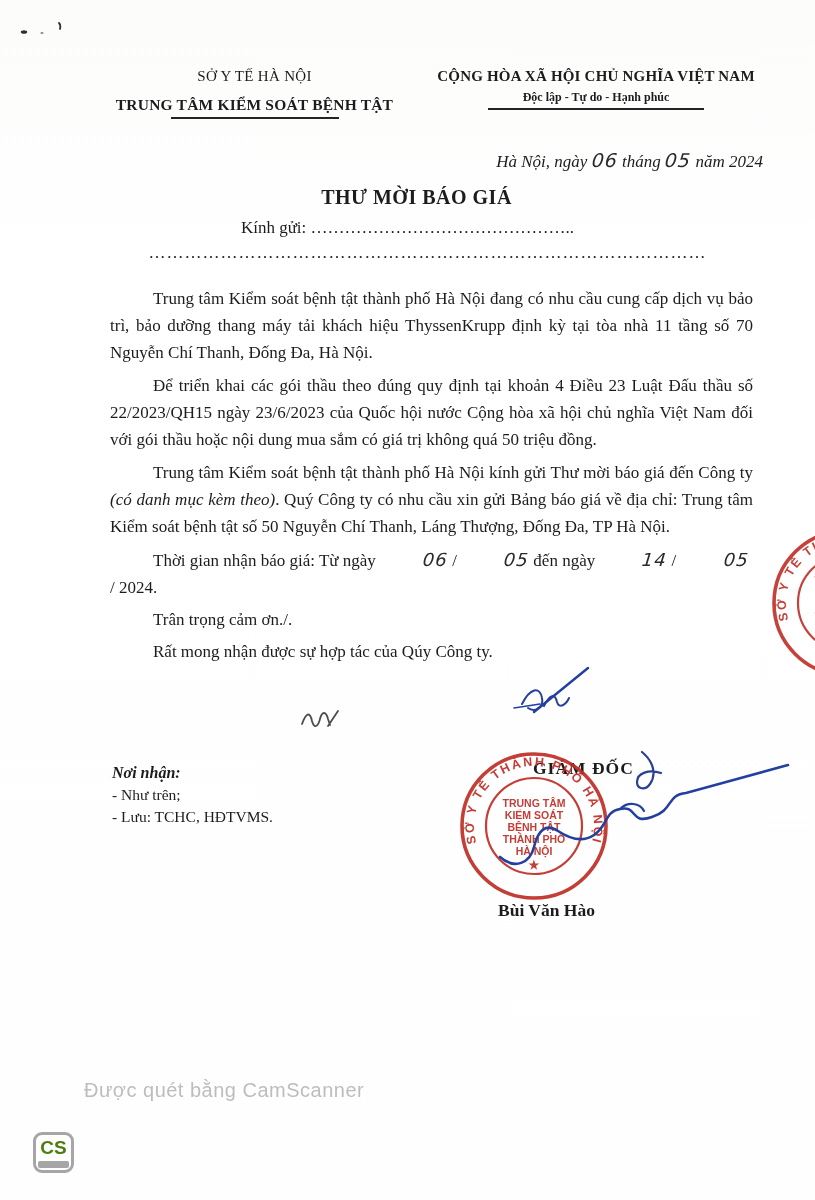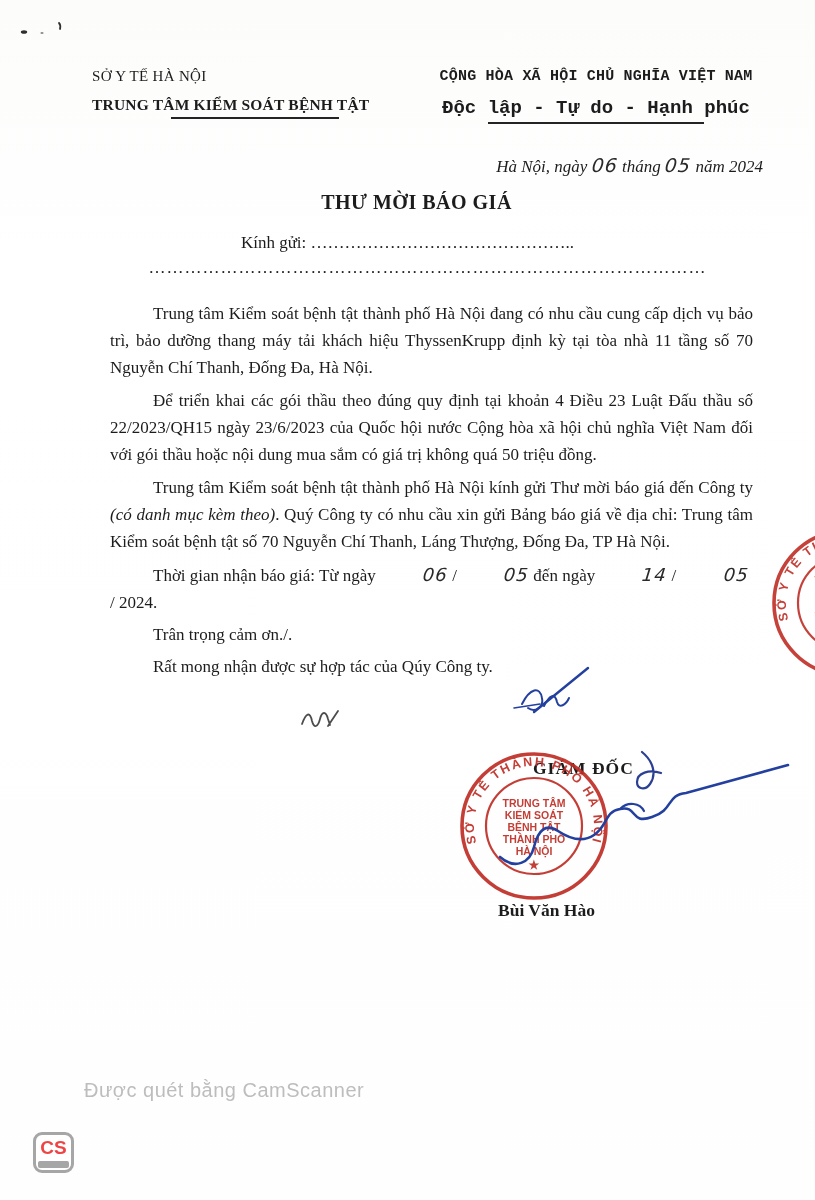--- a/index.html
+++ b/index.html
@@ -6,54 +6,54 @@
   .page{
     position:relative;
     width:815px;height:1200px;
     background:linear-gradient(180deg,#fcfcfb 0%,#ffffff 22%,#fefefe 100%);
     font-family:"Liberation Serif", serif;
     color:#1c1c1c;
     overflow:hidden;
   }
   
   .hdr{display:flex;padding:68px 40px 0 92px;}
-  .hdr-left{flex:0 0 325px;text-align:left;}
-  .hdr-right{flex:1;text-align:center;font-family:Liberation Mono, monospace;}
+  .hdr-left{flex:0 0 325px;text-align:center;}
+  .hdr-right{flex:1;text-align:center;}
   .hdr-line1{font-size:15px;letter-spacing:.3px;}
   .hdr-line2{font-size:15.5px;font-weight:bold;margin-top:11px;letter-spacing:.2px;}
   .hdr-r1{font-size:15px;font-weight:bold;letter-spacing:.2px;}
-  .hdr-r2{font-size:19px;font-weight:bold;margin-top:12px;}
+  .hdr-r2{font-size:12px;font-weight:bold;margin-top:5px;}
   .rule{height:2px;background:#242424;margin:3px auto 0;}
   .rule-left{width:168px;}
   .rule-right{width:216px;}
   
   .date-line{margin-top:30px;text-align:right;padding-right:52px;font-style:italic;font-size:17px;}
   .hw{font-family:"DejaVu Sans",sans-serif;font-style:italic;font-size:19px;color:#2a2a2a;letter-spacing:1px;display:inline-block;transform:skewX(-6deg);}
   .hw-sm{font-size:18px;}
   .doc-title{margin:14px 0 0;text-align:center;font-size:20px;font-weight:bold;letter-spacing:.5px;padding-left:18px;}
-  .salutation{margin-top:19px;text-align:center;font-size:17px;}
+  .salutation{margin-top:9px;text-align:center;font-size:17px;}
   .dots-line{margin:5px 70px 22px 110px;text-align:center;font-size:17px;letter-spacing:1px;white-space:nowrap;overflow:hidden;}
   
   .body-text{padding:0 62px 0 110px;}
   .para{margin:0 0 6px;font-size:17px;line-height:27px;text-align:justify;text-indent:43px;}
   .single{text-align:left;margin-bottom:5px;}
   .para i{font-style:italic;}
   
   .recipients{position:absolute;left:112px;top:762px;font-size:15.5px;line-height:22px;}
   .recipients-label{font-weight:bold;font-style:italic;font-size:16px;}
   .director{position:absolute;left:533px;top:758px;font-size:17.5px;font-weight:bold;letter-spacing:1px;}
   .signer{position:absolute;left:498px;top:900px;width:190px;font-size:17.5px;font-weight:bold;}
   .stamp-wrap{position:absolute;left:458px;top:750px;width:152px;height:152px;opacity:.92;}
   .stamp-clip{position:absolute;left:770px;top:527px;width:45px;height:152px;overflow:hidden;opacity:.9;}
   .stamp-clip svg{position:absolute;left:0;top:0;}
   .ink{position:absolute;}
   
   .cs-icon{position:absolute;left:33px;top:1132px;width:41px;height:41px;border:3px solid #a6a6a6;
     border-radius:9px;background:#fff;box-sizing:border-box;font-family:"Liberation Sans",sans-serif;}
-  .cs-letters{position:absolute;top:2px;left:0;right:0;text-align:center;font-size:19px;font-weight:bold;color:#ef4444;letter-spacing:0;}
+  .cs-letters{position:absolute;top:2px;left:0;right:0;text-align:center;font-size:19px;font-weight:bold;color:#4d7c0f;letter-spacing:0;}
   .cs-bar{position:absolute;left:2px;right:2px;bottom:2px;height:7px;background:#a6a6a6;border-radius:2px;}
   .cs-text{position:absolute;left:84px;top:1079px;font-family:"Liberation Sans",sans-serif;font-size:20px;color:#bdbdbd;letter-spacing:.5px;}
   .stamp-font{font-family:"Liberation Sans",sans-serif;font-weight:bold;}
 </style>
 </head>
 <body>
 
 <div class="page">
 
   <svg class="ink" style="left:14px;top:18px;" width="70" height="28">
@@ -87,38 +87,43 @@
 
   <div class="salutation">
     <span>Kính gửi:</span>
     <span>………………………………………..</span>
   </div>
   <div class="dots-line">…………………………………………………………………………………</div>
 
   <div class="body-text">
     <p class="para">Trung tâm Kiểm soát bệnh tật thành phố Hà Nội đang có nhu cầu cung cấp dịch vụ bảo trì, bảo dưỡng thang máy tải khách hiệu ThyssenKrupp định kỳ tại tòa nhà 11 tầng số 70 Nguyễn Chí Thanh, Đống Đa, Hà Nội.</p>
     <p class="para">Để triển khai các gói thầu theo đúng quy định tại khoản 4 Điều 23 Luật Đấu thầu số 22/2023/QH15 ngày 23/6/2023 của Quốc hội nước Cộng hòa xã hội chủ nghĩa Việt Nam đối với gói thầu hoặc nội dung mua sắm có giá trị không quá 50 triệu đồng.</p>
-    <p class="para"><span>Trung tâm Kiểm soát bệnh tật thành phố Hà Nội kính gửi Thư mời báo giá đến Công ty </span><i>(có danh mục kèm theo)</i><span>. Quý Công ty có nhu cầu xin gửi Bảng báo giá về địa chỉ: Trung tâm Kiểm soát bệnh tật số 70 Nguyễn Chí Thanh, Láng Thượng, Đống Đa, TP Hà Nội.</span></p>
+    <p class="para"><span>Trung tâm Kiểm soát bệnh tật thành phố Hà Nội kính gửi Thư mời báo giá đến Công ty </span><i>(có danh mục kèm theo)</i><span>. Quý Công ty có nhu cầu xin gửi Bảng báo giá về địa chỉ: Trung tâm Kiểm soát bệnh tật số 50 Nguyễn Chí Thanh, Láng Thượng, Đống Đa, TP Hà Nội.</span></p>
 
     <p class="para single">
       <span>Thời gian nhận báo giá: Từ ngày</span>
       <span class="hw hw-sm">06</span>
       <span>/</span>
       <span class="hw hw-sm">05</span>
       <span>đến ngày</span>
       <span class="hw hw-sm">14</span>
       <span>/</span>
       <span class="hw hw-sm">05</span>
       <span>/</span>
       <span>2024.</span>
     </p>
     <p class="para single">Trân trọng cảm ơn./.</p>
     <p class="para single">Rất mong nhận được sự hợp tác của Qúy Công ty.</p>
   </div>
 
+  <div class="recipients">
+    <div class="recipients-label">Nơi nhận:</div>
+    <div>- Như trên;</div>
+    <div>- Lưu: TCHC, HĐTVMS.</div>
+  </div>
 
   <div class="director">GIÁM ĐỐC</div>
   <div class="signer">Bùi Văn Hào</div>
 
   <div class="stamp-wrap">
     <svg width="152" height="152" viewBox="0 0 152 152">
       <circle cx="76" cy="76" r="72" fill="none" stroke="#bf2e26" stroke-width="3.6"></circle>
       <circle cx="76" cy="76" r="48" fill="none" stroke="#bf2e26" stroke-width="2.2"></circle>
       <defs>
         <path id="ring1" d="M 33.6,118.4 A 60,60 0 1 1 118.4,118.4" fill="none"></path>

